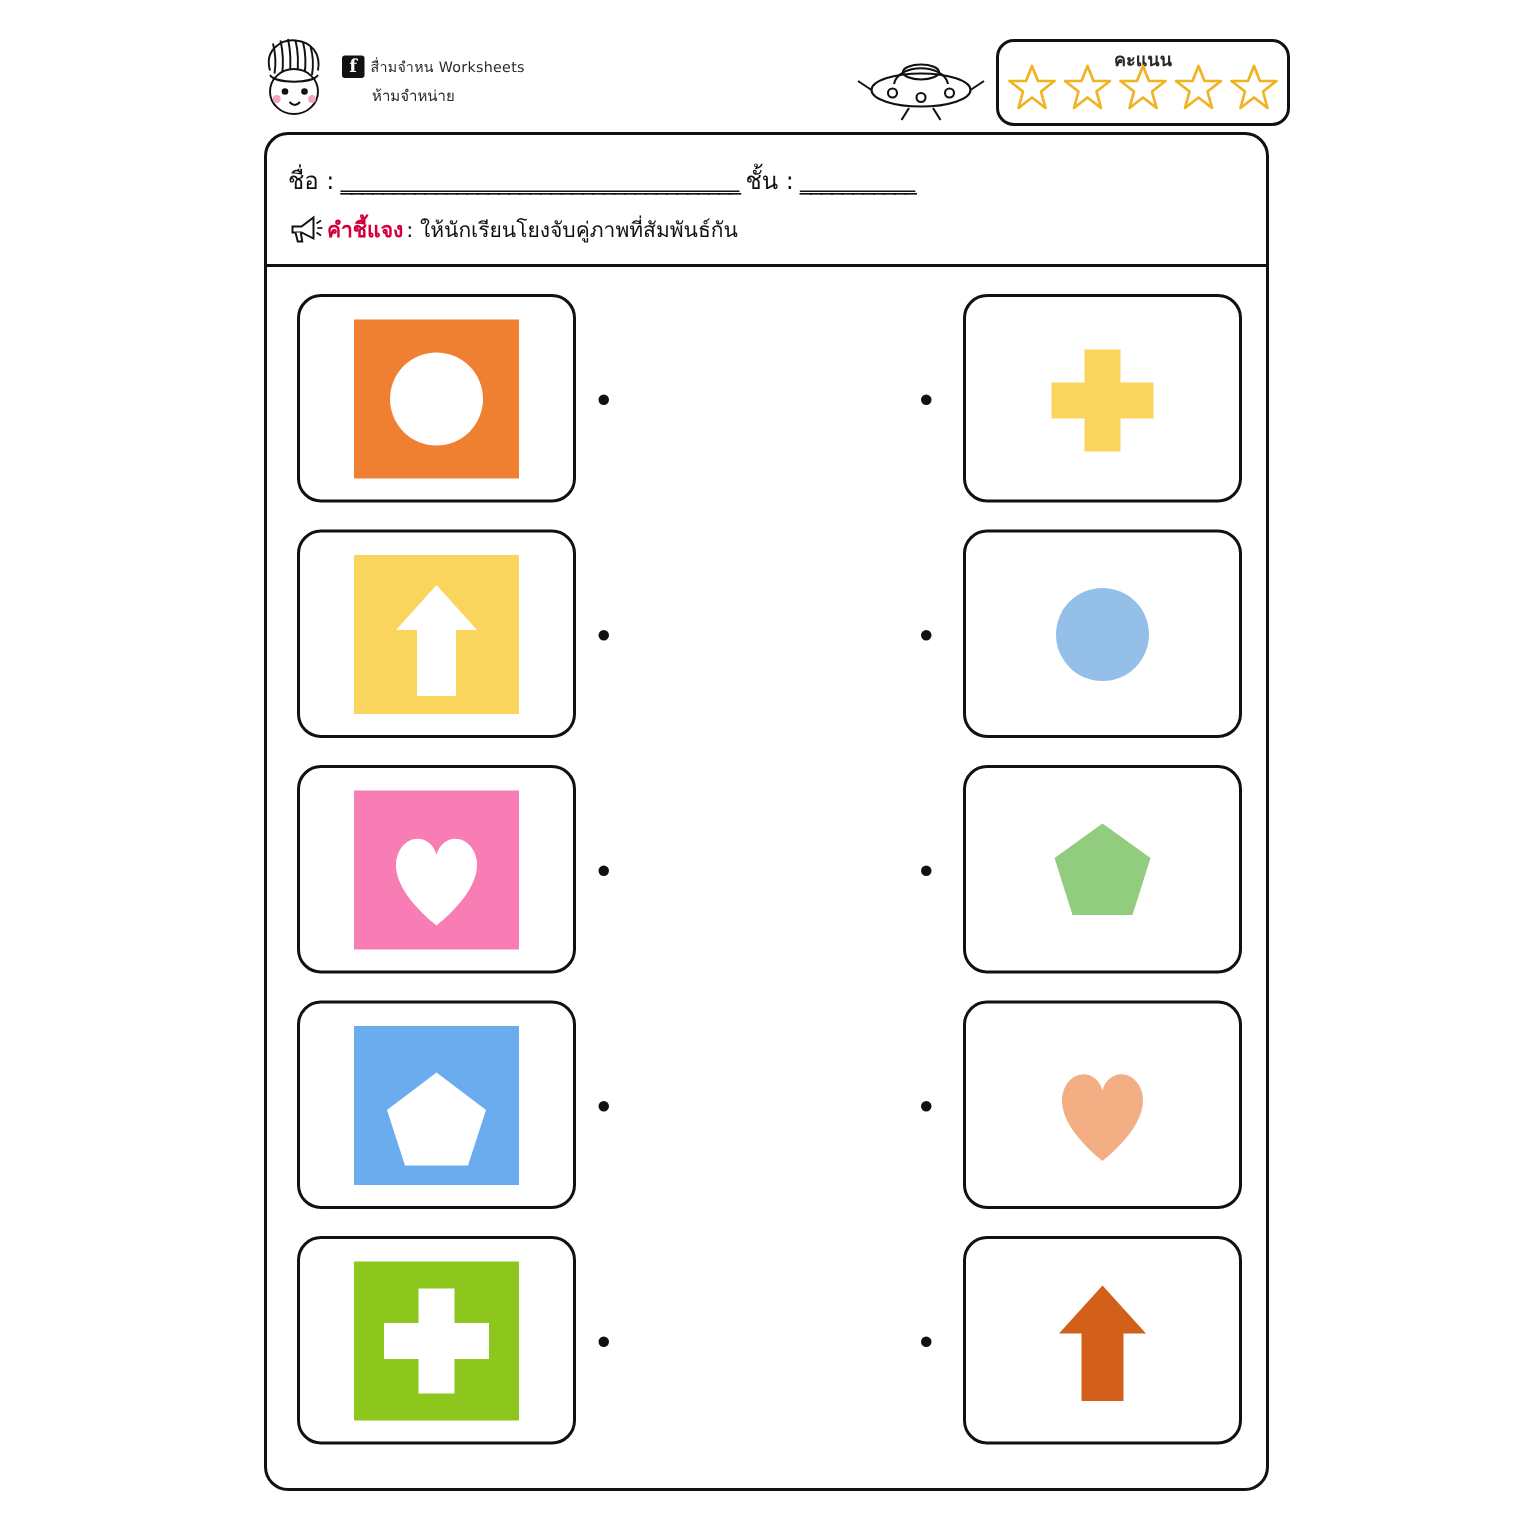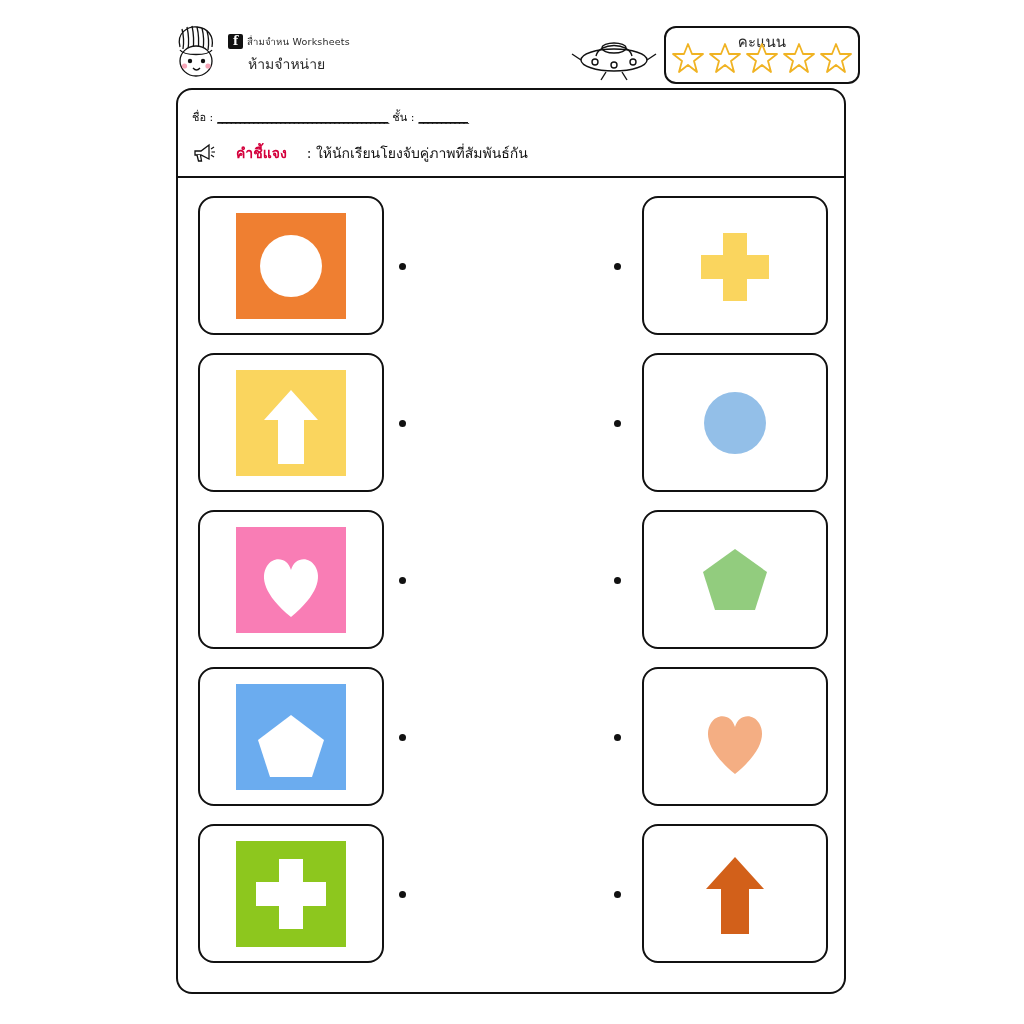--- a/index.html
+++ b/index.html
@@ -68,21 +68,21 @@
     line-height: 15px;
     text-align: center;
     border-radius: 2px;
   }
   .brand-t1 {
     font-size: 9.5px;
     color: #2a2a2a;
     letter-spacing: .2px;
   }
   .brand-t2 {
-    font-size: 14px;
+    font-size: 10px;
     color: #2a2a2a;
     padding-left: 20px;
   }
 
   
   .score-box {
     position: absolute;
     right: 0;
     top: 12px;
     width: 192px;
@@ -90,22 +90,23 @@
     border: 2px solid #111;
     border-radius: 12px;
     background: #fff;
   }
   .score-label {
     position: absolute;
     top: 2px;
     left: 0;
     width: 100%;
     text-align: center;
-    font-size: 15px;
+    font-size: 12px;
     color: #2a2a2a;
+    font-weight: bold;
   }
   .stars {
     position: absolute;
     top: 14px;
     left: 6px;
     width: 180px;
     display: flex;
     justify-content: space-between;
   }
   .star svg { display: block; }
@@ -128,35 +129,35 @@
     border: 2px solid #111;
     border-radius: 16px 16px 0 0;
     background: #fff;
     box-sizing: border-box;
   }
   .name-row {
     position: absolute;
     left: 14px;
     top: 18px;
     width: 640px;
-    font-size: 11px;
+    font-size: 16px;
     color: #111;
     display: flex;
     align-items: baseline;
     gap: 4px;
     white-space: nowrap;
   }
   .dash-long { letter-spacing: -1px; text-decoration: underline; }
   .instr-row {
     position: absolute;
     left: 14px;
     top: 52px;
     display: flex;
     align-items: flex-start;
-    gap: 20px;
+    gap: 2px;
     font-size: 14px;
     color: #111;
   }
   .instr-label {
     color: #d4003c;
     font-weight: bold;
   }
   .megaphone { width: 24px; height: 22px; }
 
   

